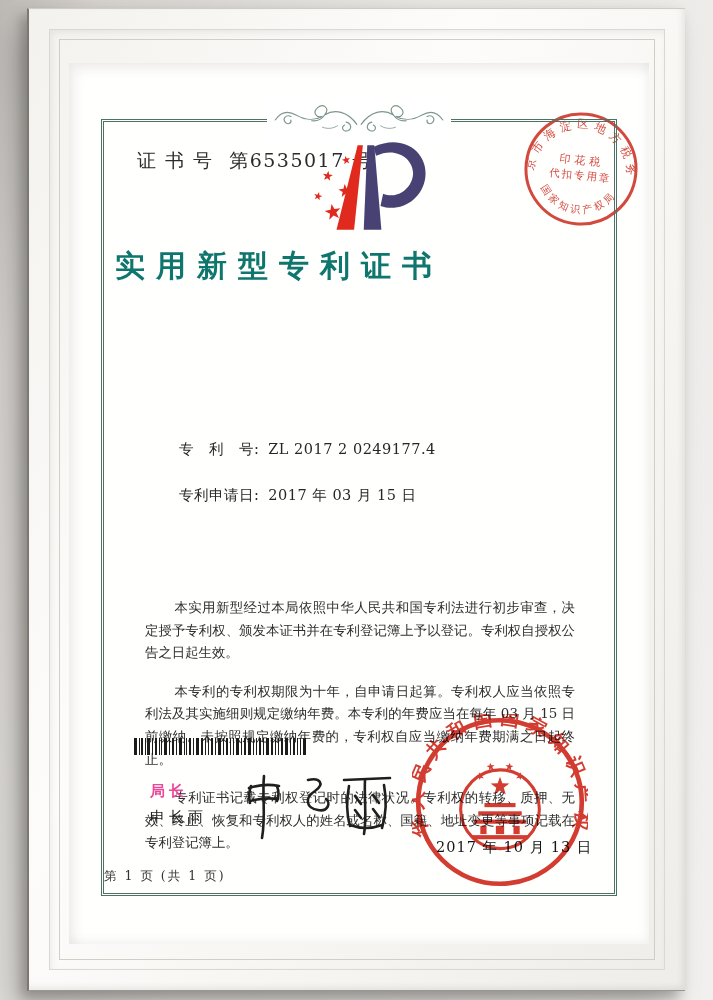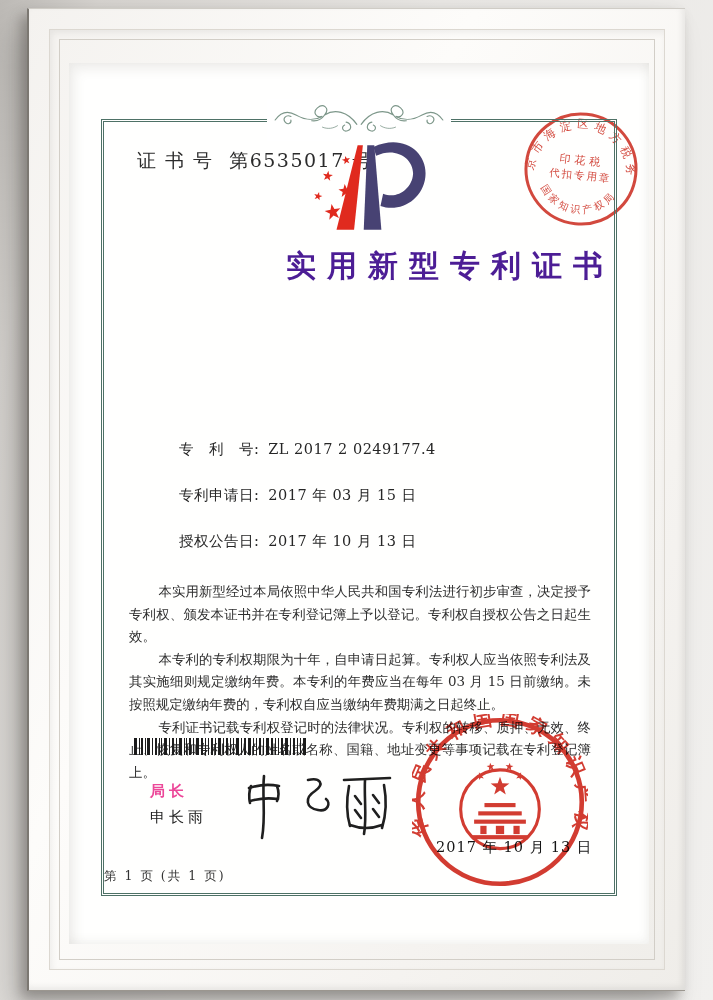--- a/index.html
+++ b/index.html
@@ -20,31 +20,31 @@
     position:absolute;left:40px;top:54px;right:36px;bottom:46px;background:#fffffe;
     box-shadow:inset 5px 6px 12px rgba(90,82,70,.10), inset -3px -4px 10px rgba(90,82,70,.06);
   }
   .border-box{position:absolute;left:32px;right:32px;top:56px;bottom:48px;border:3px double #4e7166;}
   .ornament{position:absolute;top:-23px;left:50%;transform:translateX(-50%);display:flex;background:#ffffff;padding:1px 6px;color:#7d978a;}
   .ornament svg{width:86px;height:40px;display:block;}
   .ornament svg.mir{transform:scaleX(-1);}
   .cert-number{position:absolute;left:33px;top:26px;font-size:19px;letter-spacing:1.5px;color:#2b2b2b;}
   .logo{position:absolute;left:192px;top:14px;width:132px;height:110px;}
   .stamp-duty{position:absolute;left:452px;top:46px;width:120px;height:120px;transform:rotate(6deg);opacity:.92;}
-  .title{position:absolute;top:124px;left:0;width:100%;text-align:right;font-size:30px;font-weight:bold;color:#4c1d95;letter-spacing:11px;text-indent:11px;margin:0;}
+  .title{position:absolute;top:124px;left:0;width:100%;text-align:left;font-size:30px;font-weight:bold;color:#0f766e;letter-spacing:11px;text-indent:11px;margin:0;}
   .field{position:absolute;left:34px;font-size:14.5px;color:#262626;letter-spacing:.5px;white-space:pre;}
   .field .val{margin-left:9px;}
   .field:nth-of-type(1){top:208px;}
   .field:nth-of-type(2){top:256px;}
   .field:nth-of-type(3){top:302px;}
   .field:nth-of-type(4){top:348px;}
   .field:nth-of-type(5){top:394px;}
   .field:nth-of-type(6){top:440px;}
   .body-text{position:absolute;left:25px;right:23px;top:459px;font-size:13.4px;line-height:22.6px;color:#2e2e2e;text-align:justify;}
-  .body-text p{margin:0;text-indent:2.2em;}
+  .body-text p{margin:16px;text-indent:2.2em;}
   .barcode{position:absolute;left:30px;top:616px;width:174px;height:17px;}
   .sig-title{position:absolute;left:46px;top:660px;font-size:15px;letter-spacing:4px;color:#ec4899;font-weight:bold;}
   .sig-name{position:absolute;left:46px;top:686px;font-size:15px;letter-spacing:4px;color:#222;}
   .signature{position:absolute;left:118px;top:646px;width:190px;height:80px;}
   .issue-date{position:absolute;left:332px;top:716px;font-size:14.5px;color:#151515;letter-spacing:1px;z-index:1;white-space:pre;}
   .official-seal{position:absolute;left:308px;top:592px;width:176px;height:176px;mix-blend-mode:multiply;opacity:.94;z-index:2;}
   .page-footer{position:absolute;bottom:8px;left:0;width:100%;text-align:left;font-size:12.5px;letter-spacing:2px;color:#333;}
   .seal-red{fill:#cf2f24;}
 </style>
 </head>
@@ -114,23 +114,20 @@
         </g>
       </svg>
 
       <h1 class="title">实用新型专利证书</h1>
 
       <div class="field">
         <span>专　利　号:</span><span class="val">ZL 2017 2 0249177.4</span>
       </div>
       <div class="field">
         <span>专利申请日:</span><span class="val">2017 年 03 月 15 日</span>
-      </div>
-      <div class="field">
-        <span>授权公告日:</span><span class="val">2017 年 10 月 13 日</span>
       </div>
 
       <div class="body-text">
         <p>本实用新型经过本局依照中华人民共和国专利法进行初步审查，决定授予专利权、颁发本证书并在专利登记簿上予以登记。专利权自授权公告之日起生效。</p>
         <p>本专利的专利权期限为十年，自申请日起算。专利权人应当依照专利法及其实施细则规定缴纳年费。本专利的年费应当在每年 03 月 15 日前缴纳。未按照规定缴纳年费的，专利权自应当缴纳年费期满之日起终止。</p>
         <p>专利证书记载专利权登记时的法律状况。专利权的转移、质押、无效、终止、恢复和专利权人的姓名或名称、国籍、地址变更等事项记载在专利登记簿上。</p>
       </div>
 
       <svg class="barcode" viewBox="0 0 174 17" preserveAspectRatio="none">
         <g fill="#1c1c1c">

